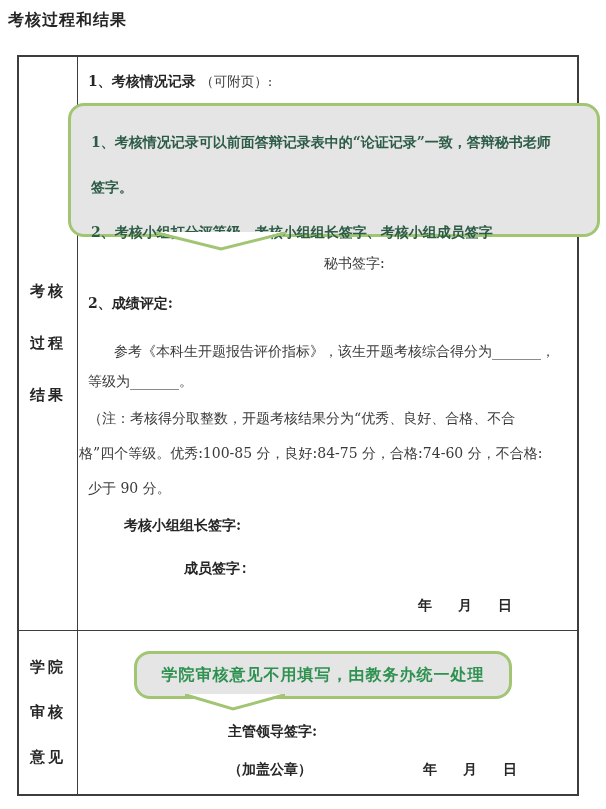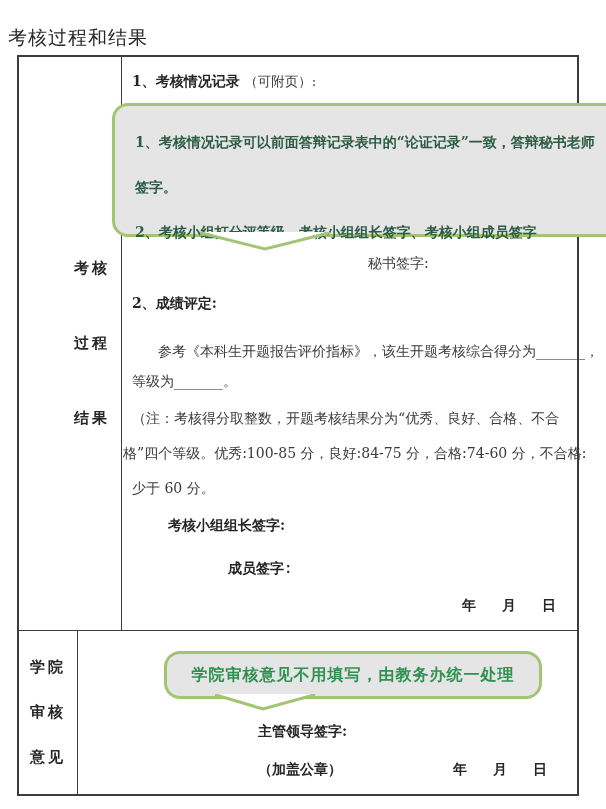--- a/index.html
+++ b/index.html
@@ -11,36 +11,36 @@
   }
   *{margin:0;padding:0;box-sizing:border-box;}
   html,body{background:#fff;}
   body{
     width:606px;height:809px;position:relative;overflow:hidden;
     font-family:"DejaVu Serif","Liberation Serif",serif;
     color:var(--ink);
   }
   .page-title{
     position:absolute;left:8px;top:10px;
-    font-size:19px;font-weight:normal;letter-spacing:1px;margin-top:15px;
+    font-size:16px;font-weight:bold;letter-spacing:1px;
   }
   .doc-table{
     position:absolute;left:17px;top:55px;width:562px;height:741px;
     border:2px solid var(--border-dark);
     display:flex;flex-direction:column;
   }
   .t-row{display:flex;flex:1 1 auto;}
   .t-row.r1{height:573px;flex:none;}
-  .t-row.r2{flex:1;border-top:1px solid var(--border-dark);gap:30px;}
+  .t-row.r2{flex:1;border-top:1px solid var(--border-dark);}
   .th-cell{
     width:59px;flex:none;border-right:1px solid var(--border-dark);
     display:flex;flex-direction:column;align-items:center;justify-content:center;
     font-size:15px;font-weight:bold;letter-spacing:3px;
   }
-  .r1 .th-cell{gap:56px;margin-left:44px;}
+  .r1 .th-cell{gap:33px;}
   .r2 .th-cell{gap:26px;}
   .td-cell{position:relative;flex:1;}
   .abs{position:absolute;white-space:nowrap;}
   .b{font-weight:bold;}
   .light{font-weight:normal;color:#3a3a3a;}
   .fs14{font-size:14px;}
   .fs13{font-size:13.5px;}
 
   
   .callout{
@@ -103,21 +103,21 @@
 
       <div class="abs light fs14" style="left:246px;top:198px;">秘书签字:</div>
 
       <div class="abs b fs14" style="left:10px;top:238px;">2、成绩评定:</div>
 
       <div class="abs light fs14" style="left:36px;top:286px;">参考《本科生开题报告评价指标》，该生开题考核综合得分为_______，</div>
       <div class="abs light fs14" style="left:10px;top:316px;">等级为_______。</div>
 
       <div class="abs light fs14" style="left:10px;top:353px;">（注：考核得分取整数，开题考核结果分为“优秀、良好、合格、不合</div>
       <div class="abs light fs14" style="left:1px;top:388px;">格”四个等级。优秀:100-85 分，良好:84-75 分，合格:74-60 分，不合格:</div>
-      <div class="abs light fs14" style="left:10px;top:423px;">少于 60 分。</div>
+      <div class="abs light fs14" style="left:10px;top:423px;">少于 90 分。</div>
 
       <div class="abs b fs14" style="left:46px;top:460px;">考核小组组长签字:</div>
       <div class="abs b fs14" style="left:106px;top:503px;font-family:Liberation Mono, monospace;">成员签字:</div>
 
       <div class="abs date-row" style="left:340px;top:540px;">
         <span>年</span>
         <span>月</span>
         <span>日</span>
       </div>
 

